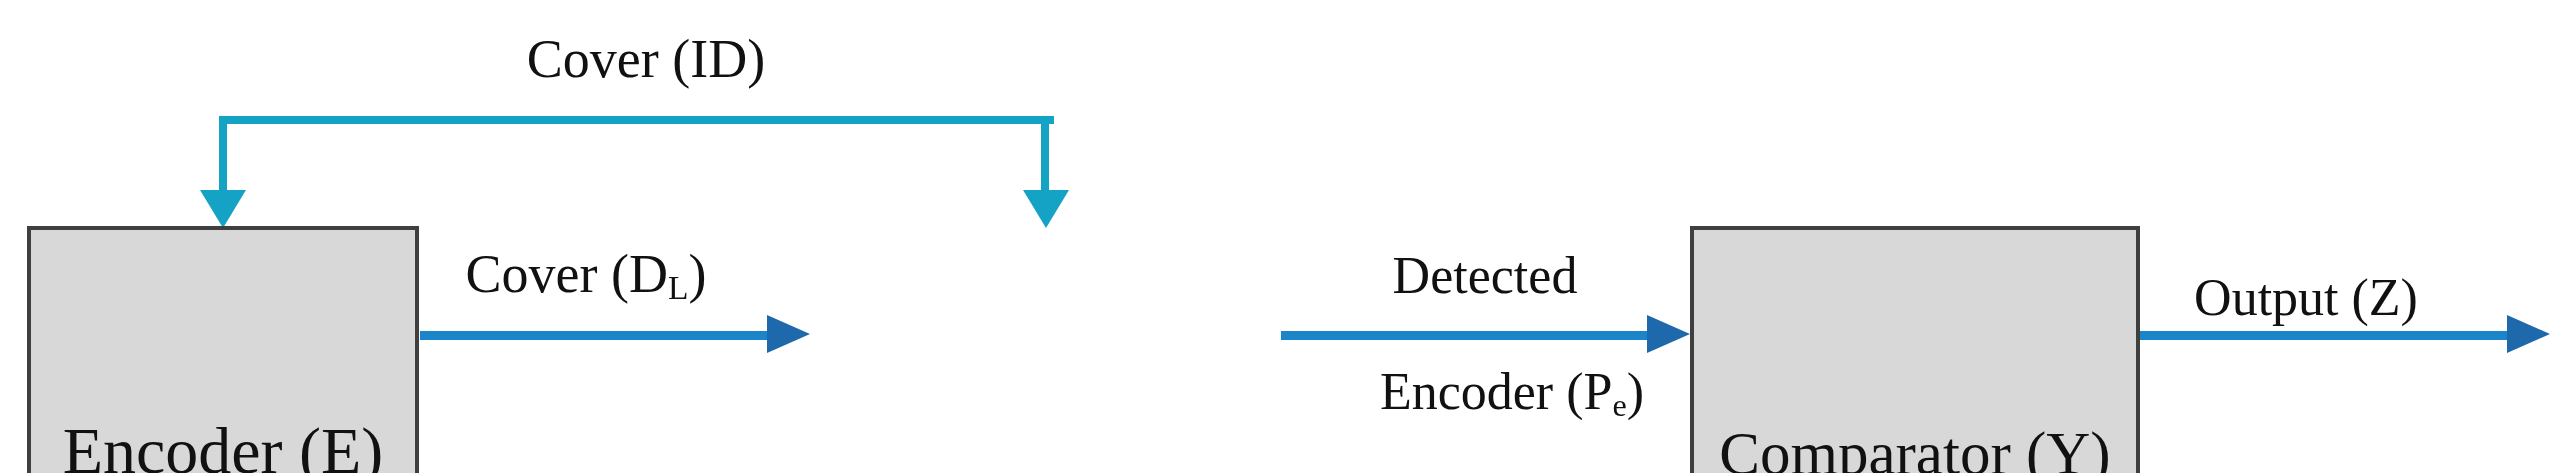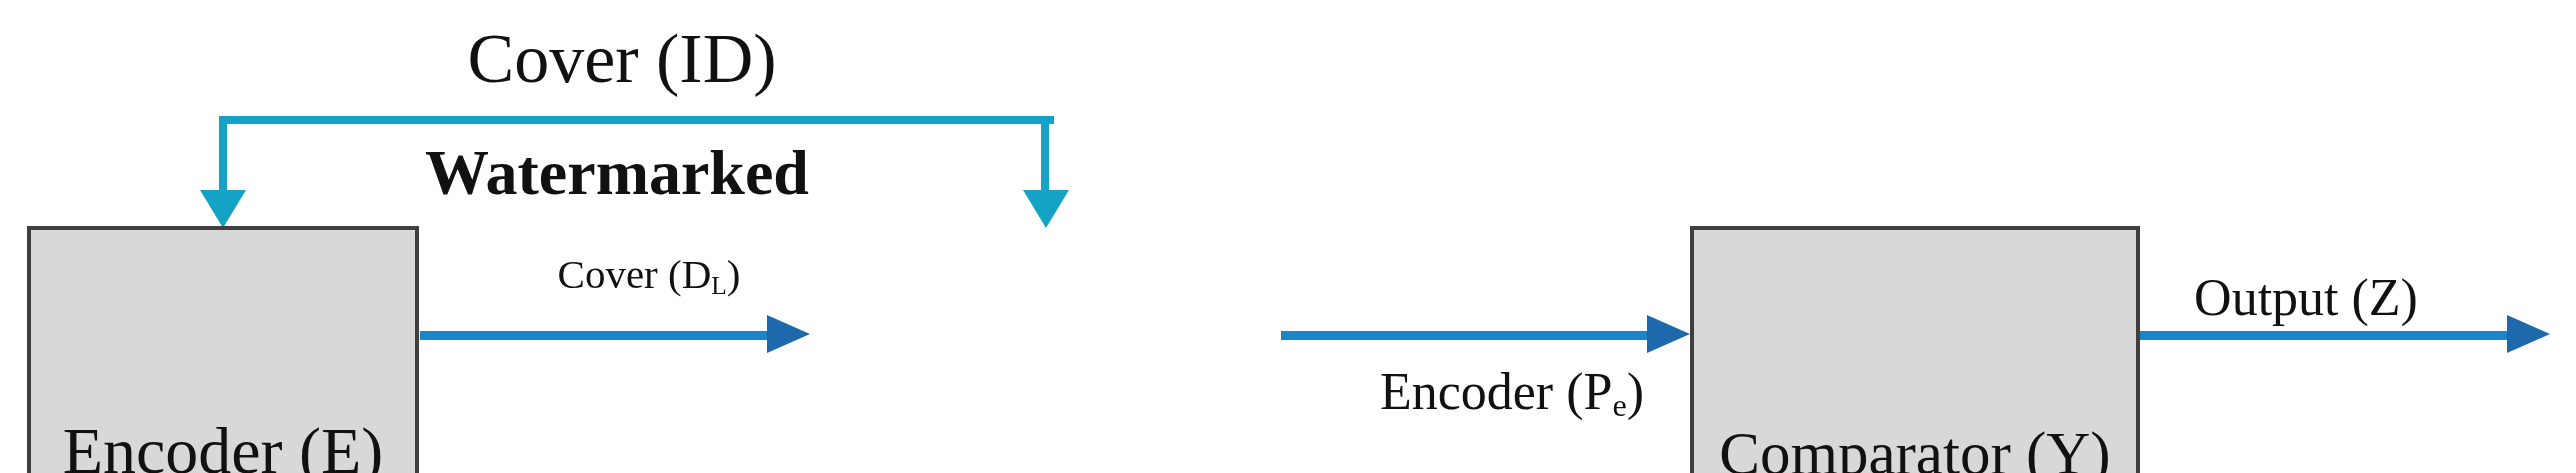--- a/index.html
+++ b/index.html
@@ -48,23 +48,23 @@
     border-left:43px solid var(--blue_dark,#1e68ac);
   }
   #arrowhead-into-decoder{left:767px;}
   #arrowhead-into-comparator{left:1647px;}
   #arrowhead-output{left:2507px;}
   
   .lbl{
     position:absolute;transform:translate(-50%,-50%);
     white-space:nowrap;font-size:52px;line-height:1;
   }
-  #label-cover-id{left:622px;top:59px;font-size:70px;}
+  #label-cover-id{left:646px;top:59px;font-size:54px;}
   #label-watermarked{left:617px;top:173px;font-size:64px;font-weight:bold;}
-  #label-cover-dl{left:649px;top:276px;font-size:41px;}
+  #label-cover-dl{left:586px;top:276px;font-size:54px;}
   #label-detected{left:1485px;top:276px;}
   #label-payload{left:1512px;top:394px;}
   #label-output{left:2294px;top:298px;margin-left:12px;}
   .subscript{font-size:0.62em;vertical-align:-0.22em;}
 </style>
 </head>
 <body>
 
 <div class="canvas">
 
@@ -85,23 +85,23 @@
 
   <div class="box" id="encoder-box">
     <span>Encoder (E)</span>
   </div>
   <div class="box" id="comparator-box">
     <span>Comparator (Y)</span>
   </div>
 
   <div class="lbl" id="label-cover-id">Cover (ID)</div>
 
-  <div class="lbl" id="label-watermarked">Watermarked</div>
 
   <div class="lbl" id="label-cover-dl"><span>Cover (D</span><span class="subscript">L</span><span>)</span></div>
 
+  <div class="lbl" id="label-detected">Detected</div>
 
   <div class="lbl" id="label-payload"><span>Encoder (P</span><span class="subscript">e</span><span>)</span></div>
 
   <div class="lbl" id="label-output">Output (Z)</div>
 
 </div>
 
 
 </body></html>

